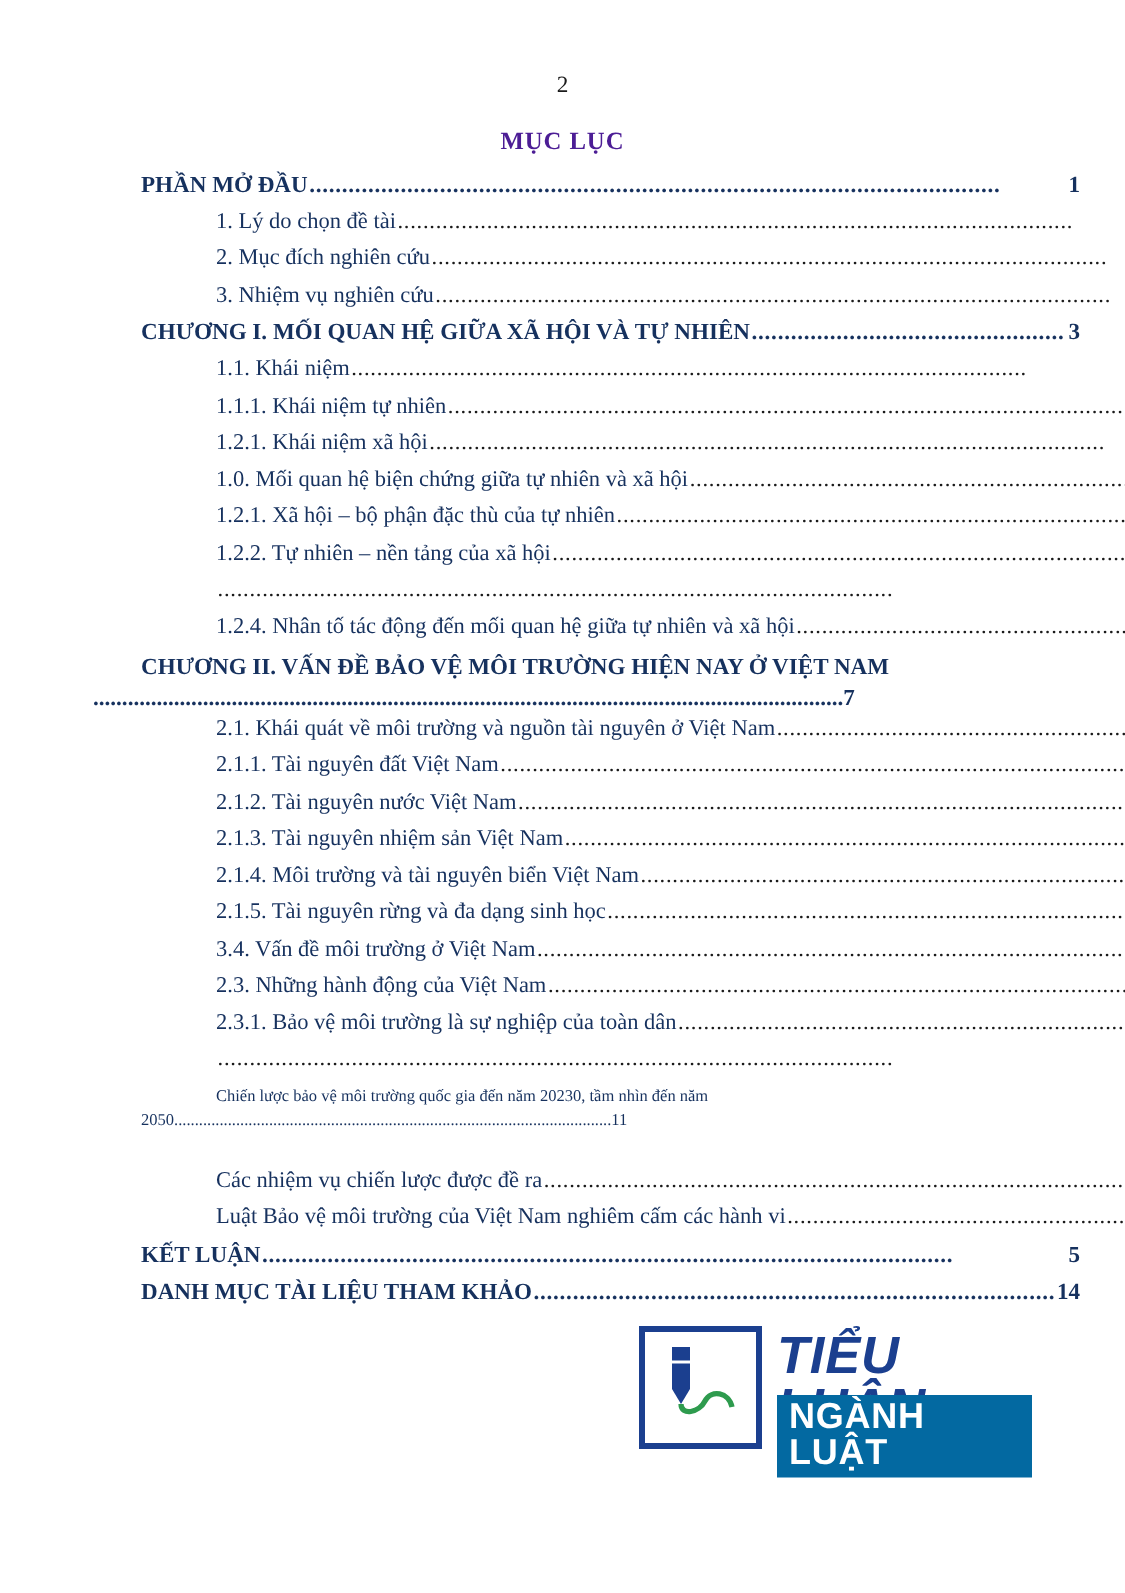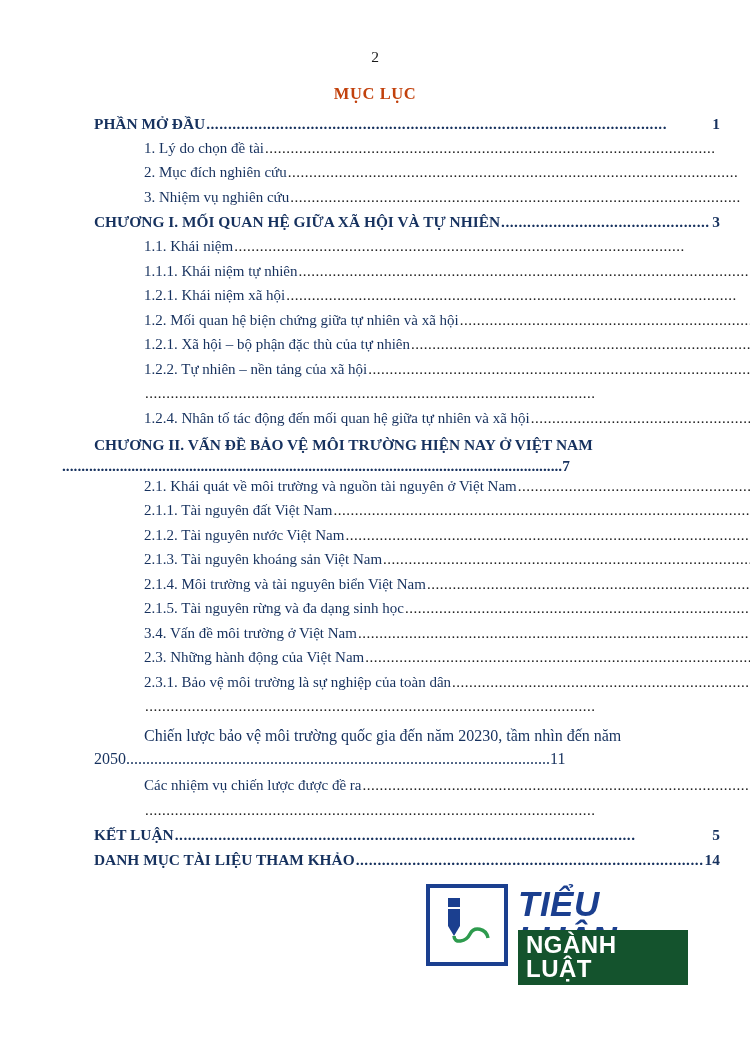--- a/index.html
+++ b/index.html
@@ -25,21 +25,21 @@
   .page-number {
     text-align: center;
     font-size: 15.5px;
     color: #1a1a1a;
     margin: 8px 0 18px 0;
     font-family: "Liberation Serif", serif;
   }
   .toc-title {
     text-align: center;
     font-size: 16.5px;
-    color: #c2410c;
+    color: #4c1d95;
     font-weight: bold;
     letter-spacing: 0.6px;
     margin-bottom: 12px;
     font-family: "Liberation Serif", serif;
   }
   .toc {
     font-size: 15px;
     line-height: 1.0;
   }
   .entry {
@@ -99,23 +99,23 @@
   .wrap-entry .second-line {
     display: flex;
     align-items: baseline;
     width: 100%;
     margin-left: -32px;
     white-space: nowrap;
   }
   .wrap-plain {
     display: block;
     margin-left: 82px;
-    font-size: 16px;
-    color: #16315e;
-    margin-bottom: 8px;
+    font-size: 11px;
+    color: #16315e;
+    margin-bottom: 24px;
     line-height: 1.45;
     white-space: normal;
   }
   .wrap-plain .second-line {
     display: flex;
     align-items: baseline;
     width: 100%;
     margin-left: -50px;
     white-space: nowrap;
   }
@@ -145,21 +145,21 @@
     font-style: italic;
     font-size: 35px;
     color: #1b3f8f;
     letter-spacing: 0.5px;
     line-height: 1;
   }
   .logo-text-bottom {
     position: absolute;
     left: 92px;
     top: 46px;
-    background: #14532d;
+    background: #0369a1;
     color: #ffffff;
     font-family: "Liberation Sans", sans-serif;
     font-weight: bold;
     font-size: 24px;
     letter-spacing: 0.5px;
     padding: 3px 8px 4px 8px;
     line-height: 1;
   }
 </style>
 </head>
@@ -215,21 +215,21 @@
 
     </div>
 
     <div class="entry lvl-2">
       <span class="label">1.2.1. Khái niệm xã hội</span>
       <span class="leader">..........................................................................................................</span>
 
     </div>
 
     <div class="entry lvl-1">
-      <span class="label">1.2. Mối quan hệ biện chứng giữa tự nhiên và xã hội</span>
+      <span class="label">1.0. Mối quan hệ biện chứng giữa tự nhiên và xã hội</span>
       <span class="leader">..........................................................................................................</span>
 
     </div>
 
     <div class="entry lvl-2">
       <span class="label">1.2.1. Xã hội – bộ phận đặc thù của tự nhiên</span>
       <span class="leader">..........................................................................................................</span>
 
     </div>
 
@@ -270,21 +270,21 @@
 
     </div>
 
     <div class="entry lvl-2">
       <span class="label">2.1.2. Tài nguyên nước Việt Nam</span>
       <span class="leader">..........................................................................................................</span>
 
     </div>
 
     <div class="entry lvl-2">
-      <span class="label">2.1.3. Tài nguyên khoáng sản Việt Nam</span>
+      <span class="label">2.1.3. Tài nguyên nhiệm sản Việt Nam</span>
       <span class="leader">..........................................................................................................</span>
 
     </div>
 
     <div class="entry lvl-2">
       <span class="label">2.1.4. Môi trường và tài nguyên biển Việt Nam</span>
       <span class="leader">..........................................................................................................</span>
 
     </div>
 
@@ -326,20 +326,21 @@
       </span>
     </div>
 
     <div class="entry lvl-1">
       <span class="label">Các nhiệm vụ chiến lược được đề ra</span>
       <span class="leader">..........................................................................................................</span>
 
     </div>
 
     <div class="entry lvl-1">
+      <span class="label">Luật Bảo vệ môi trường của Việt Nam nghiêm cấm các hành vi</span>
       <span class="leader">..........................................................................................................</span>
 
     </div>
 
     <div class="entry lvl-h">
       <span class="label">KẾT LUẬN</span>
       <span class="leader">..........................................................................................................</span>
       <span class="pageno">5</span>
     </div>
 

